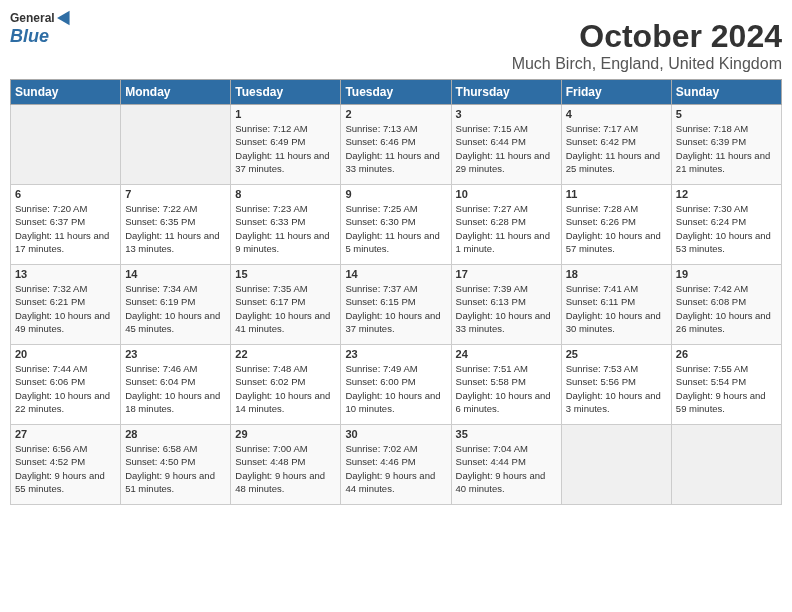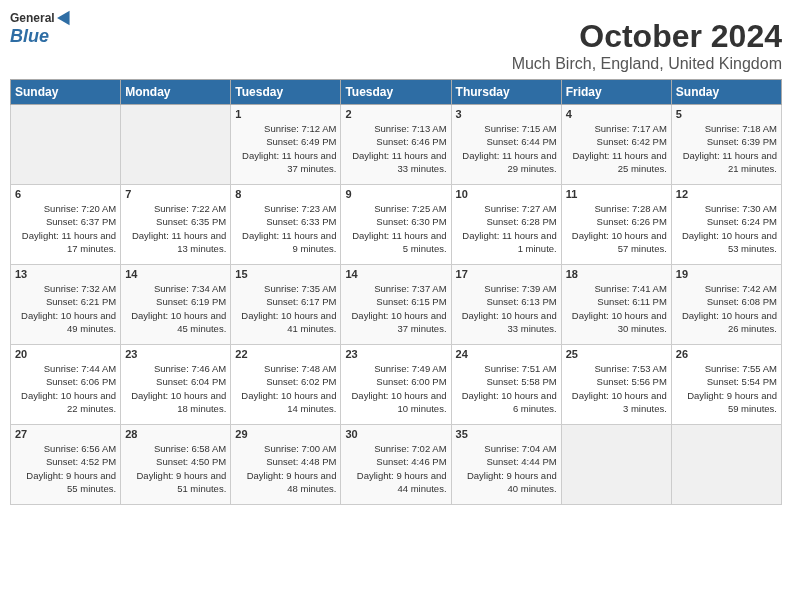--- a/index.html
+++ b/index.html
@@ -79,21 +79,20 @@
     .day-number {
       font-weight: bold;
       font-size: 11px;
       display: block;
       margin-bottom: 2px;
     }
     .cell-content {
       font-size: 9.5px;
       line-height: 1.4;
       color: #333;
-      text-align: right;
     }
     .empty-cell {
       background: #f0f0f0 !important;
     }
   </style>
 </head>
 <body>
 
 <div class="header-area">
   <div class="logo">

